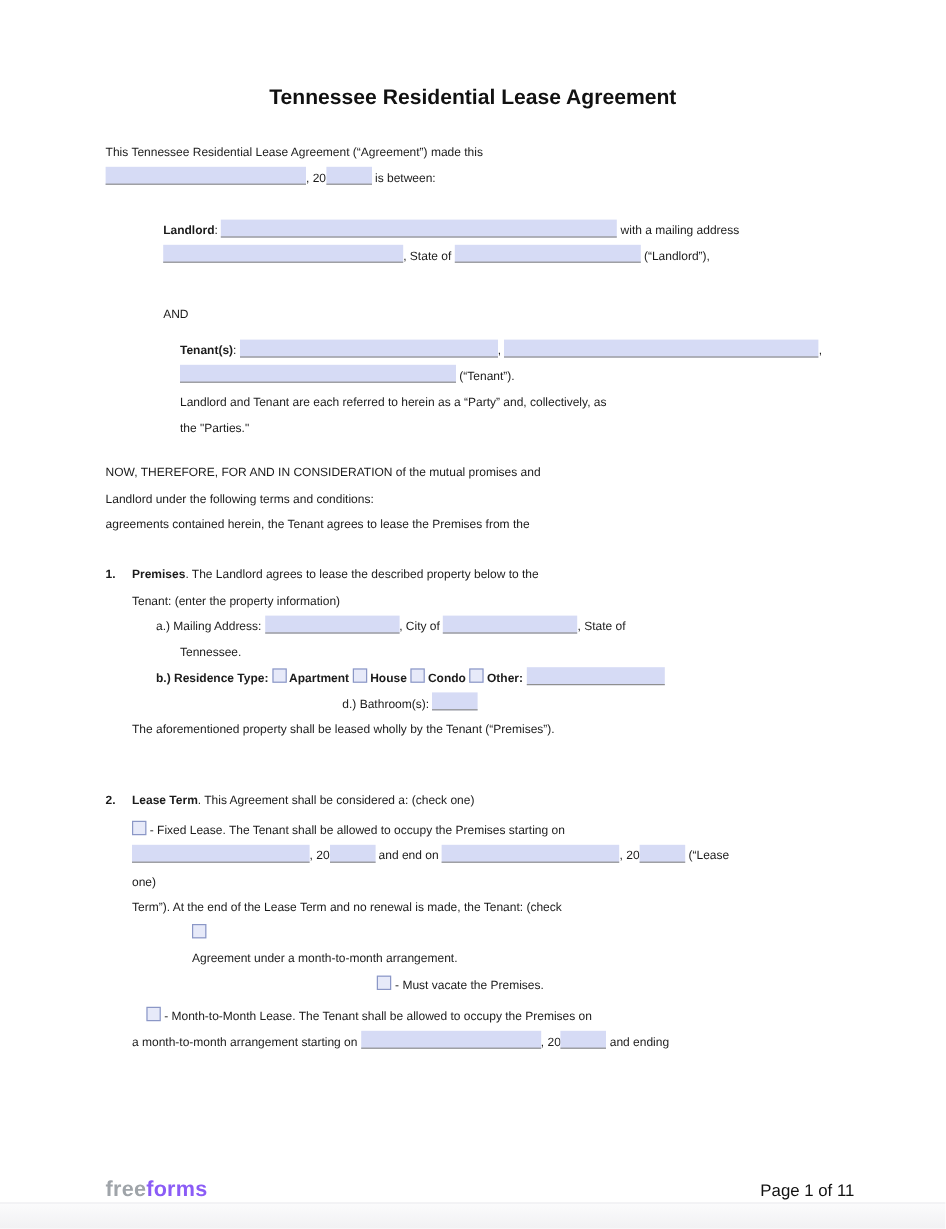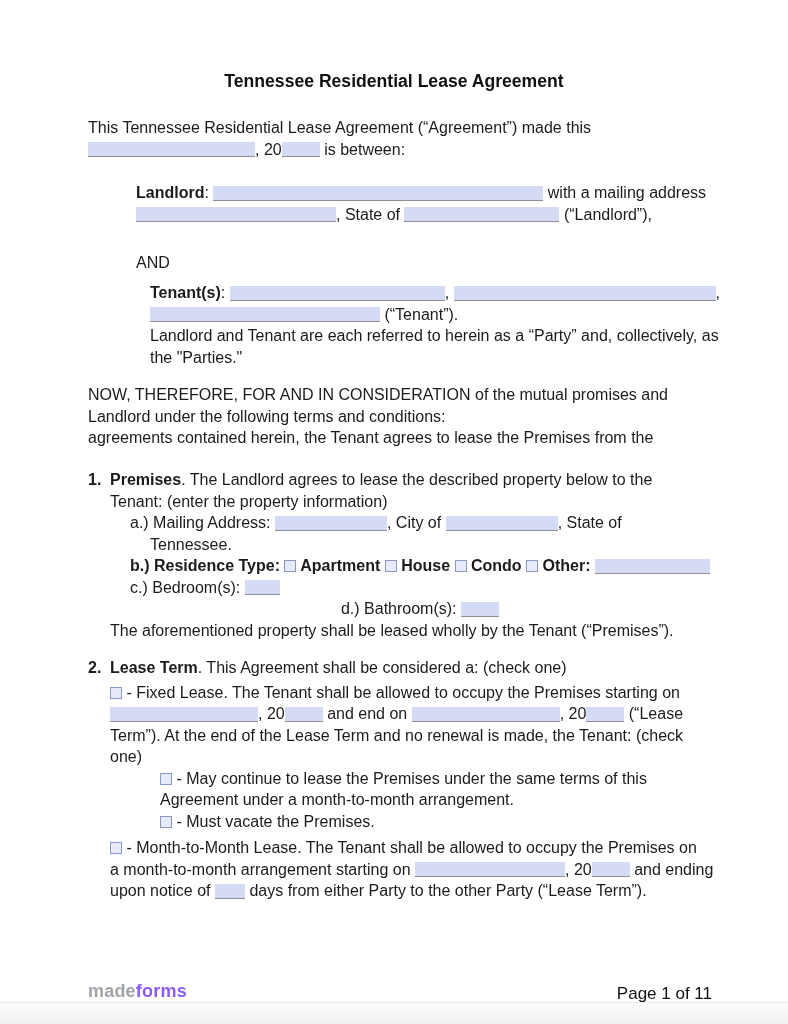--- a/index.html
+++ b/index.html
@@ -6,35 +6,35 @@
   body{
     width:788px;height:1024px;background:#ffffff;position:relative;overflow:hidden;
     font-family:"Liberation Sans",sans-serif;color:#1b1b1b;
   }
   .page{position:absolute;inset:0;overflow:hidden;background:#ffffff;}
   .title{
     position:absolute;top:71px;left:0;width:100%;text-align:center;
     font-size:17.6px;font-weight:bold;margin:0;color:#111;
   }
   .block{position:absolute;}
-  .line{white-space:pre;font-size:16px;line-height:21.5px;}
+  .line{white-space:pre;font-size:10px;line-height:21.5px;}
   .bold{font-weight:bold;}
   .num{display:inline-block;width:22px;margin-left:-22px;font-weight:bold;}
   .field{
     display:inline-block;height:14px;background:#d6dbf5;
     border-bottom:1.3px solid #8f8f8f;vertical-align:-2.5px;
   }
   .cb{
     display:inline-block;width:12px;height:12px;box-sizing:border-box;
     border:1.4px solid #8b97c6;background:#e7eaf9;vertical-align:-1px;
   }
   .logo{position:absolute;left:88px;top:981px;font-size:18px;font-weight:bold;letter-spacing:.2px;}
   .logo .free{color:#9fa4a9;}
   .logo .forms{color:#8b5cf6;}
-  .pagenum{position:absolute;right:76px;top:984px;font-size:17px;color:#111;}
+  .pagenum{position:absolute;right:76px;top:984px;font-size:14px;color:#111;}
   .bottom-band{
     position:absolute;left:0;right:0;bottom:0;height:21px;
     background:linear-gradient(#fbfbfc,#f1f1f3);border-top:1px solid #ececee;
   }
 </style>
 </head>
 <body>
 
 <div class="page">
 
@@ -61,37 +61,35 @@
       <div class="line"><span class="txt">NOW, THEREFORE, FOR AND IN CONSIDERATION of the mutual promises and</span></div>
       <div class="line"><span class="txt">Landlord under the following terms and conditions:</span></div>
       <div class="line"><span class="txt">agreements contained herein, the Tenant agrees to lease the Premises from the</span></div>
     </div>
   <div class="block" style="left:110px;top:469px">
       <div class="line"><span class="num">1.</span><span class="bold">Premises</span><span class="txt">. The Landlord agrees to lease the described property below to the</span></div>
       <div class="line"><span class="txt">Tenant: (enter the property information)</span></div>
       <div class="line" style="padding-left: 20px;"><span class="txt">a.) Mailing Address: </span><span class="field" style="width: 112px;"></span><span class="txt">, City of </span><span class="field" style="width: 112px;"></span><span class="txt">, State of</span></div>
       <div class="line" style="padding-left: 40px;"><span class="txt">Tennessee.</span></div>
       <div class="line" style="padding-left: 20px; font-weight: bold;"><span class="txt">b.) Residence Type: </span><span class="cb"></span><span class="txt"> Apartment </span><span class="cb"></span><span class="txt"> House </span><span class="cb"></span><span class="txt"> Condo </span><span class="cb"></span><span class="txt"> Other: </span><span class="field" style="width: 115px;"></span></div>
-      <div class="line" style="padding-left: 20px;"><span class="txt">c.) Bedroom(s): </span><span class="field" style="width: 35px;"></span></div>
       <div class="line" style="padding-left: 20px; text-align: center;"><span class="txt">d.) Bathroom(s): </span><span class="field" style="width: 38px;"></span></div>
       <div class="line"><span class="txt">The aforementioned property shall be leased wholly by the Tenant (“Premises”).</span></div>
     </div>
   <div class="block" style="left:110px;top:657px">
       <div class="line"><span class="num">2.</span><span class="bold">Lease Term</span><span class="txt">. This Agreement shall be considered a: (check one)</span></div>
       <div class="line" style="margin-top: 3px;"><span class="cb"></span><span class="txt"> - Fixed Lease. The Tenant shall be allowed to occupy the Premises starting on</span></div>
       <div class="line"><span class="field" style="width: 148px;"></span><span class="txt">, 20</span><span class="field" style="width: 38px;"></span><span class="txt"> and end on </span><span class="field" style="width: 148px;"></span><span class="txt">, 20</span><span class="field" style="width: 38px;"></span><span class="txt"> (“Lease</span></div>
+      <div class="line"><span class="txt">one)</span></div>
       <div class="line"><span class="txt">Term”). At the end of the Lease Term and no renewal is made, the Tenant: (check</span></div>
-      <div class="line"><span class="txt">one)</span></div>
-      <div class="line" style="padding-left: 50px;"><span class="cb"></span><span class="txt"> - May continue to lease the Premises under the same terms of this</span></div>
+      <div class="line" style="padding-left: 50px;"><span class="cb"></span></div>
       <div class="line" style="padding-left: 50px;"><span class="txt">Agreement under a month-to-month arrangement.</span></div>
-      <div class="line" style="padding-left: 50px;"><span class="cb"></span><span class="txt"> - Must vacate the Premises.</span></div>
-      <div class="line" style="margin-top: 5px;"><span class="cb"></span><span class="txt"> - Month-to-Month Lease. The Tenant shall be allowed to occupy the Premises on</span></div>
+      <div class="line" style="padding-left: 50px; text-align: center;"><span class="cb"></span><span class="txt"> - Must vacate the Premises.</span></div>
+      <div class="line" style="margin-top: 5px; margin-left: 12px;"><span class="cb"></span><span class="txt"> - Month-to-Month Lease. The Tenant shall be allowed to occupy the Premises on</span></div>
       <div class="line"><span class="txt">a month-to-month arrangement starting on </span><span class="field" style="width: 150px;"></span><span class="txt">, 20</span><span class="field" style="width: 38px;"></span><span class="txt"> and ending</span></div>
-      <div class="line"><span class="txt">upon notice of </span><span class="field" style="width: 30px;"></span><span class="txt"> days from either Party to the other Party (“Lease Term”).</span></div>
     </div>
 
-  <div class="logo"><span class="free">made</span><span class="forms">forms</span></div>
+  <div class="logo"><span class="free">free</span><span class="forms">forms</span></div>
 
   <div class="pagenum">Page 1 of 11</div>
 
   <div class="bottom-band"></div>
 
 </div>
 
 </body></html>

